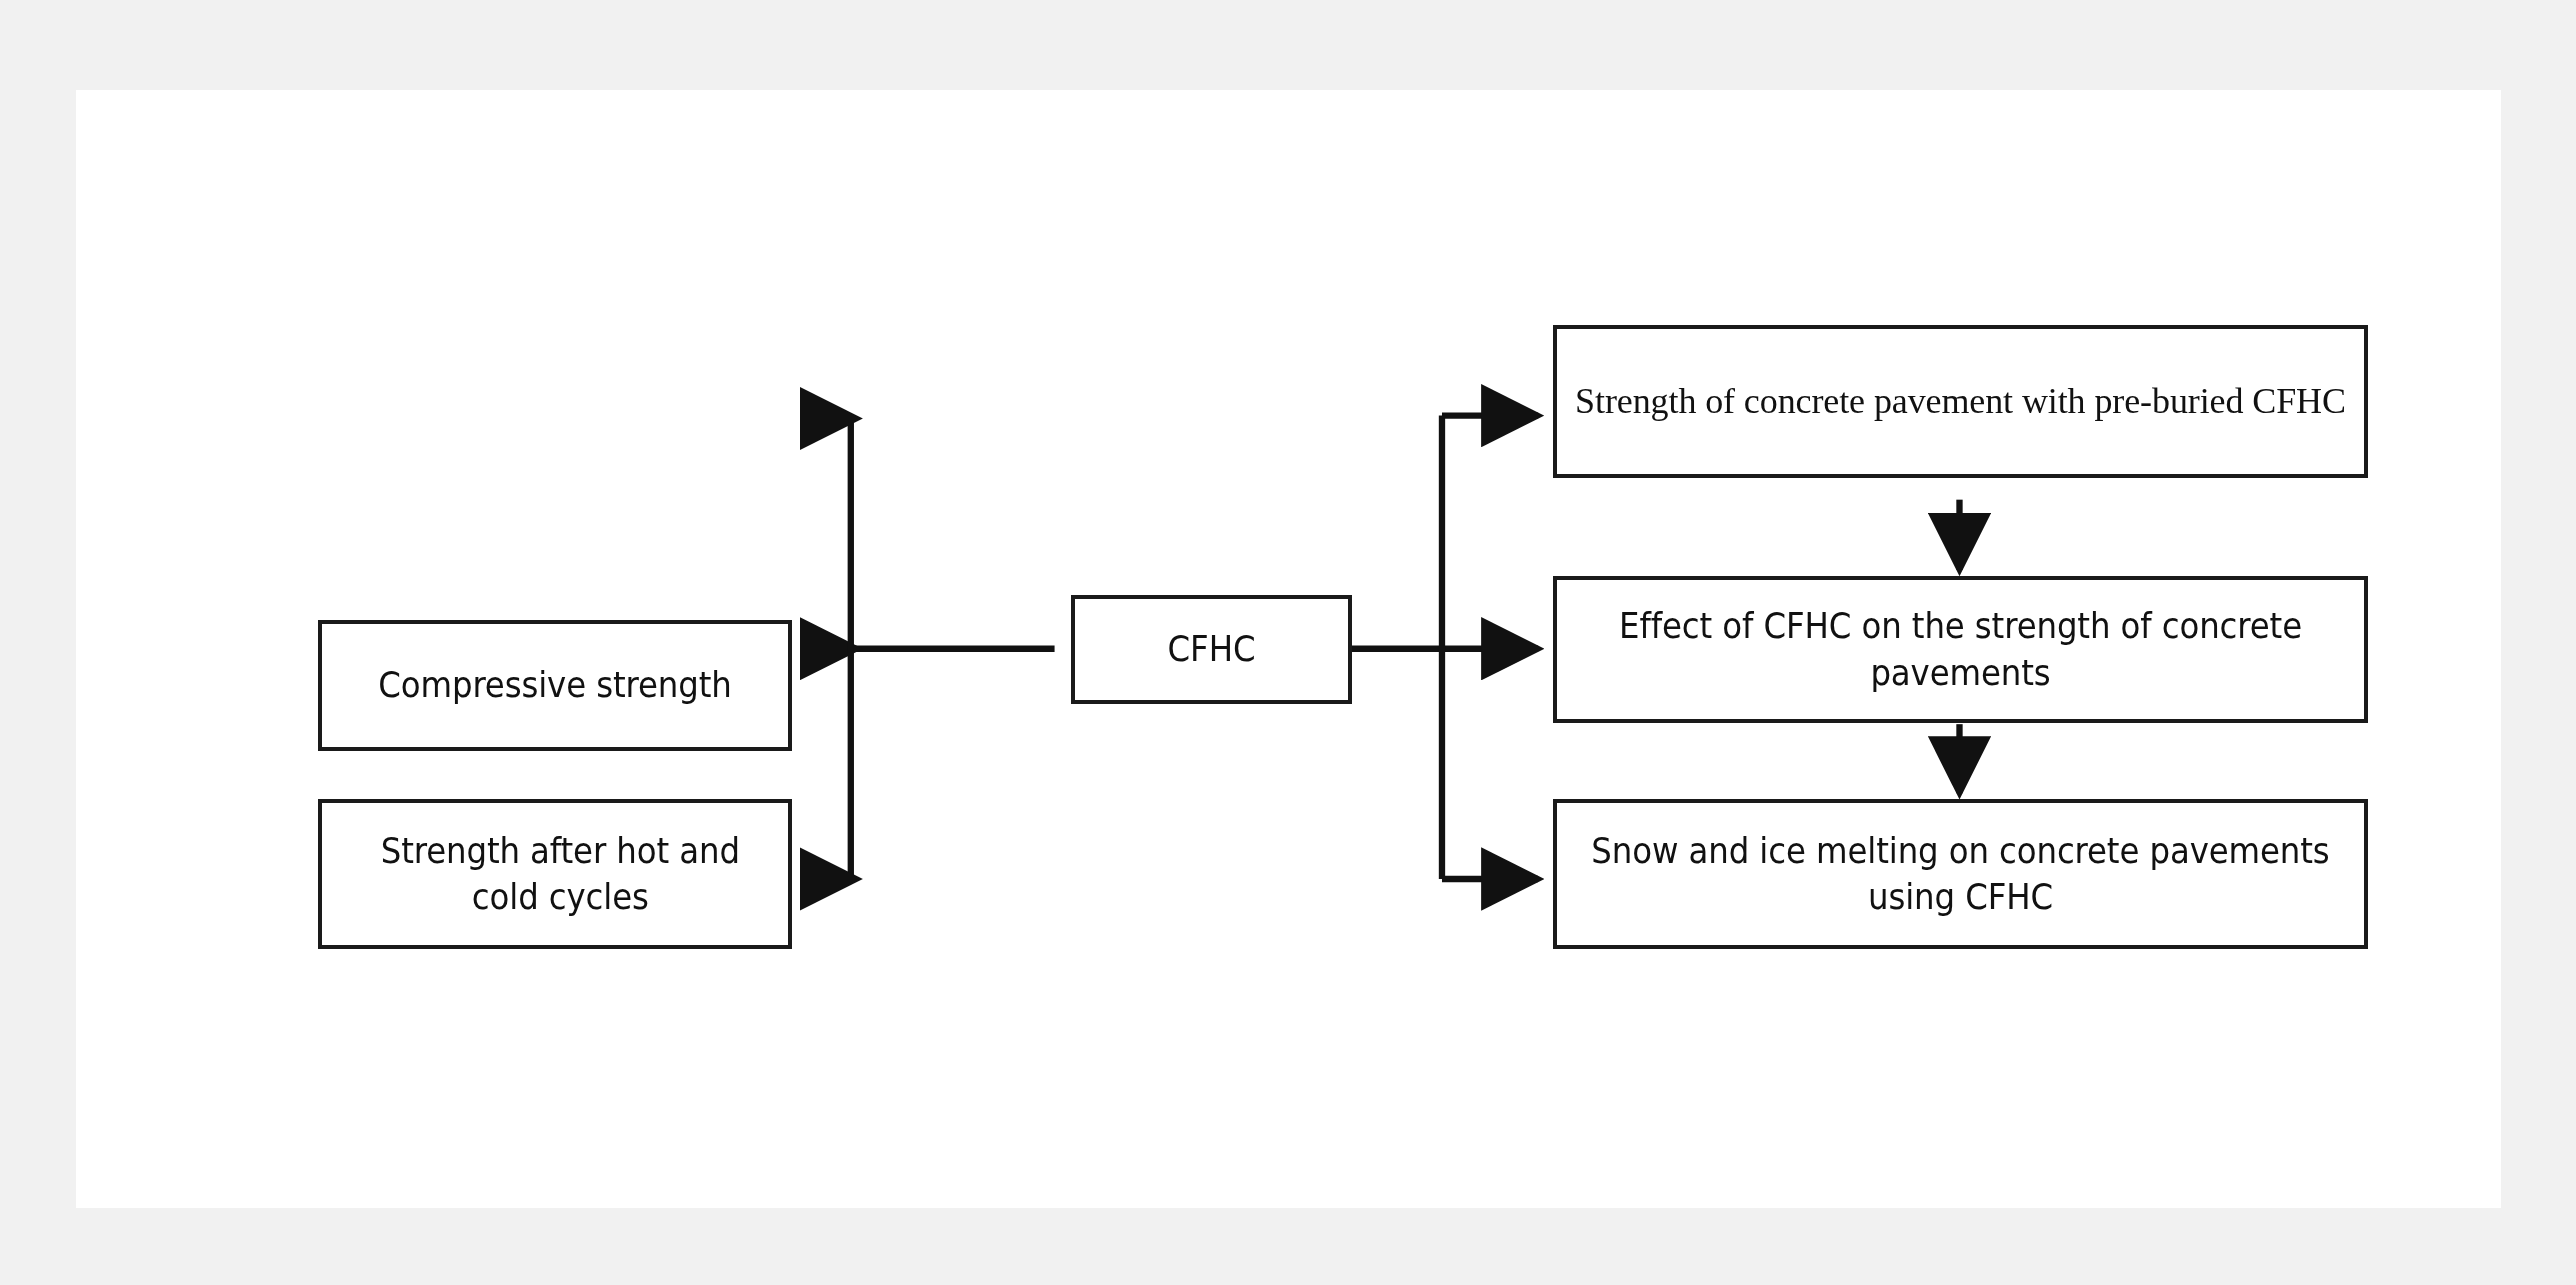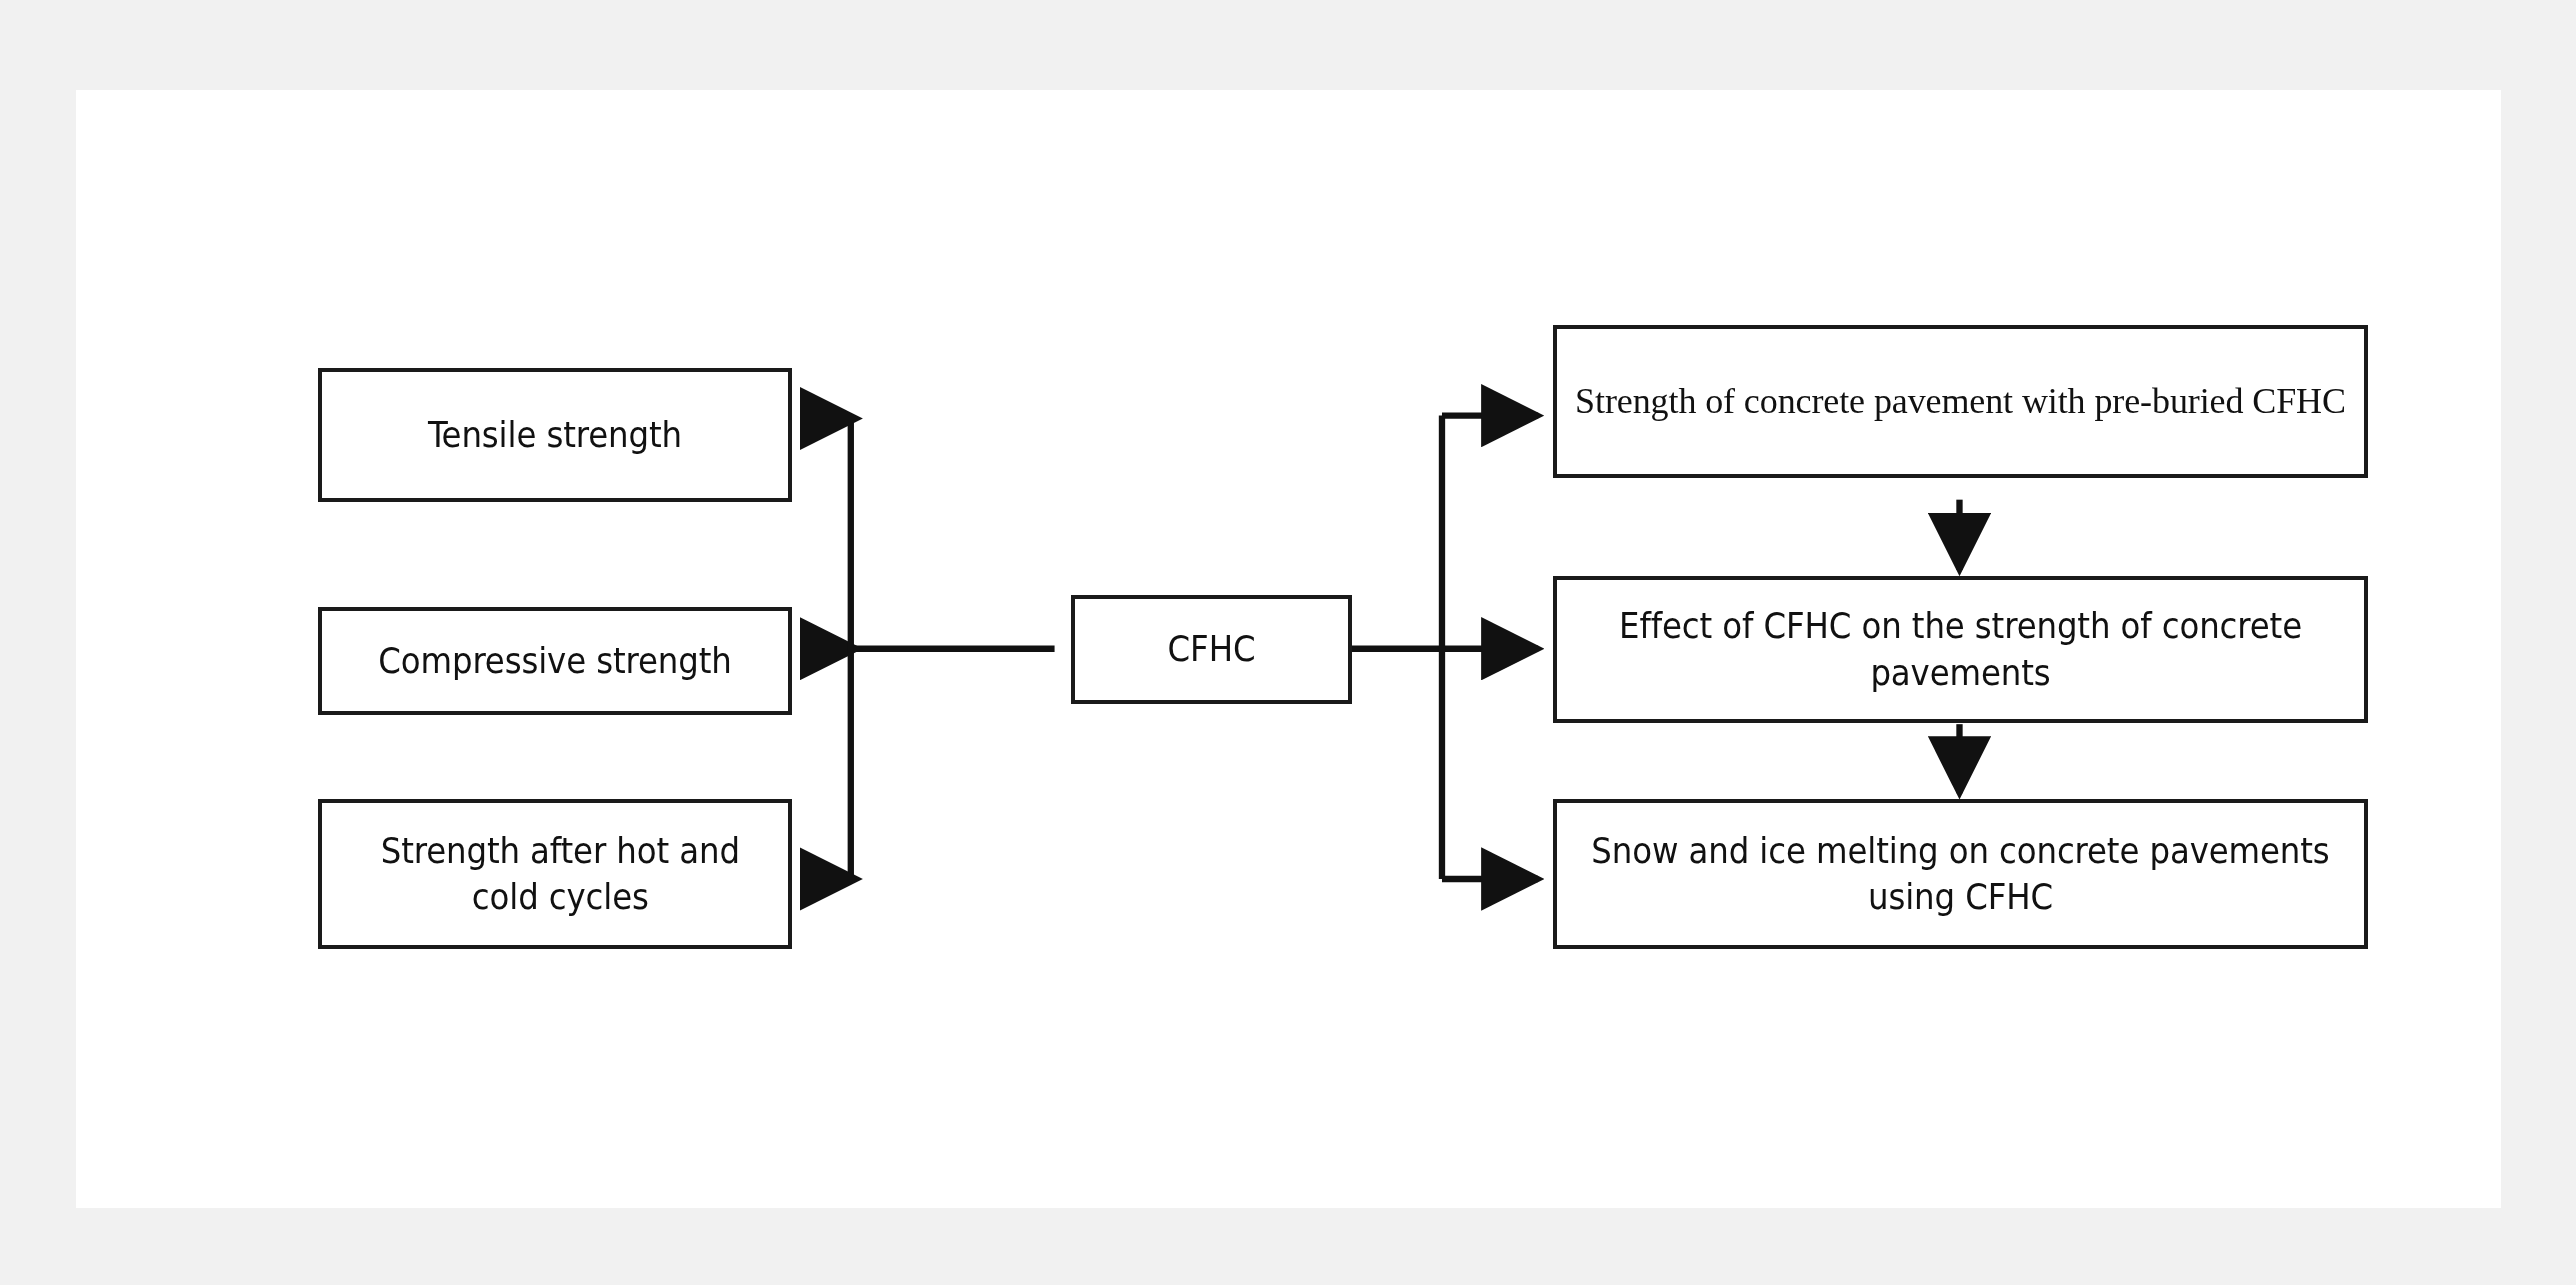--- a/index.html
+++ b/index.html
@@ -43,21 +43,21 @@
     font-stretch: condensed;
     letter-spacing: -0.1px;
     padding: 2.3px 10.4px;
   }
   .node span {
     display: block;
     width: 100%;
   }
   
   #node-tensile      { left: 318px;  top: 368px;  width: 474px; height: 134px; }
-  #node-compressive  { left: 318px;  top: 607px; width: 474px; height: 108px; }
+  #node-compressive  { left: 318px;  top: 620px; width: 474px; height: 131px; }
   #node-hotcold      { left: 318px;  top: 799px; width: 474px; height: 150px; padding-left: 21px; }
   
   #node-cfhc         { left: 1055px; top: 595px; width: 281px; height: 109px; margin-left: 16px; }
   
   #node-strength-preburied { left: 1553px; top: 325px;  width: 815px; height: 153px; font-family: Liberation Serif, serif; }
   #node-effect-strength    { left: 1553px; top: 576px; width: 815px; height: 147px; }
   #node-snow-ice           { left: 1553px; top: 799px; width: 815px; height: 150px; align-items: center; }
 
   .edge-layer {
     position: absolute;
@@ -113,23 +113,20 @@
 
     <g>
       <path d="M 3404 868 L 3404 990" stroke="#111111" stroke-width="11" fill="none" marker-end="url(#arrow-down)"></path>
     </g>
 
     <g>
       <path d="M 3404 1258 L 3404 1378" stroke="#111111" stroke-width="11" fill="none" marker-end="url(#arrow-down)"></path>
     </g>
   </svg>
 
-  <div class="node" id="node-tensile">
-    <span>Tensile strength</span>
-  </div>
 
   <div class="node" id="node-compressive">
     <span>Compressive strength</span>
   </div>
 
   <div class="node" id="node-hotcold">
     <span>Strength after hot and cold cycles</span>
   </div>
 
   <div class="node" id="node-cfhc">

